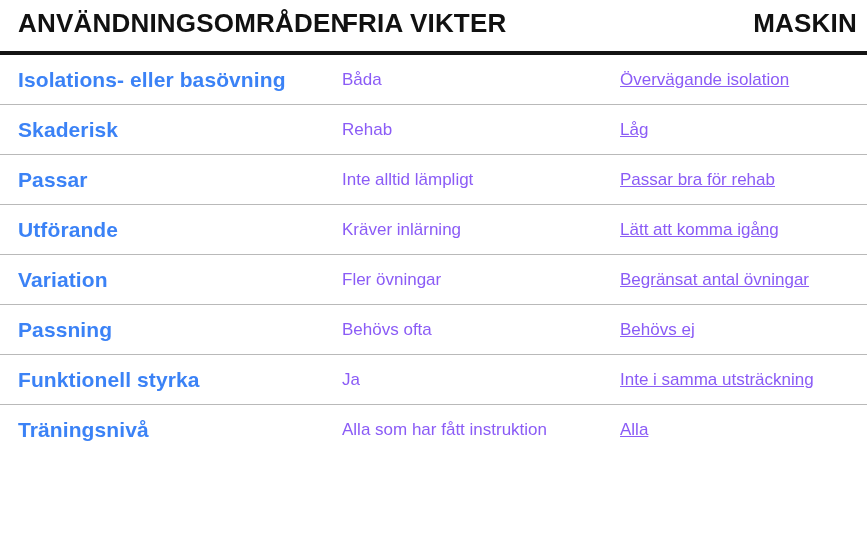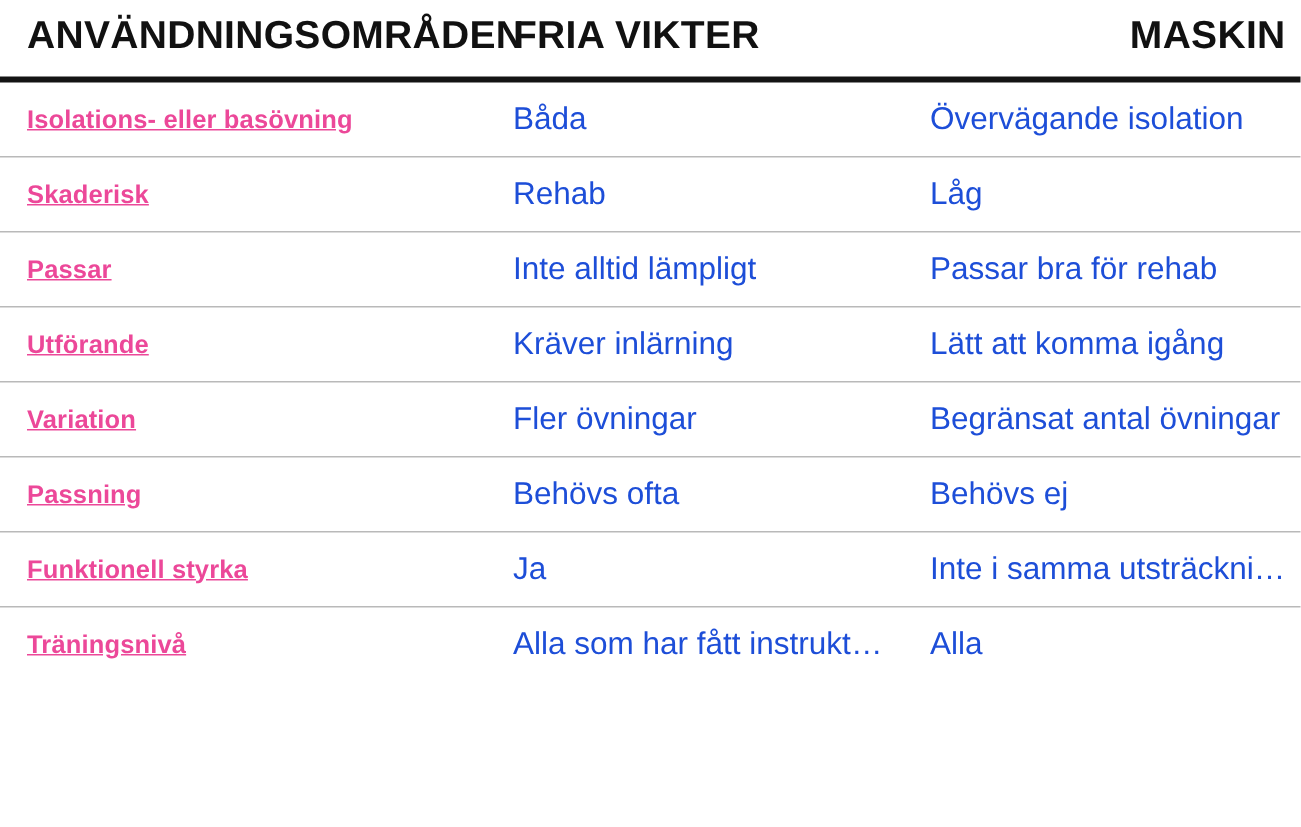--- a/index.html
+++ b/index.html
@@ -41,41 +41,40 @@
     color: #111111;
     padding: 8px 10px 12px 18px;
     border-bottom: 4px solid #141414;
     font-family: "Liberation Sans", sans-serif;
   }
   thead th.h1 { padding-left: 18px; }
   thead th.h2 { padding-left: 20px; }
   thead th.h3 { padding-left: 18px; text-align: right; }
 
   tbody td {
-    font-size: 21px;
-    color: #1d4ed8;
+    font-size: 17px;
+    color: #8b5cf6;
     padding: 12.5px 10px 12.5px 18px;
     border-bottom: 1.5px solid #b9b9b9;
     vertical-align: middle;
     white-space: nowrap;
     overflow: hidden;
     text-overflow: ellipsis;
   }
   tbody tr:last-child td {
     border-bottom: none;
   }
   tbody td.label {
     font-weight: 700;
-    font-size: 17px;
-    color: #ec4899;
+    font-size: 21px;
+    color: #3b82f6;
     letter-spacing: 0.1px;
-    text-decoration: underline;
   }
   tbody td.val-free { padding-left: 20px; }
-  tbody td.val-machine { padding-left: 18px; }
+  tbody td.val-machine { padding-left: 18px; text-decoration: underline; }
 </style>
 </head>
 <body>
 
 <div class="sheet">
   <table class="compare">
     <colgroup>
       <col class="c0">
       <col class="c1">
       <col class="c2">

